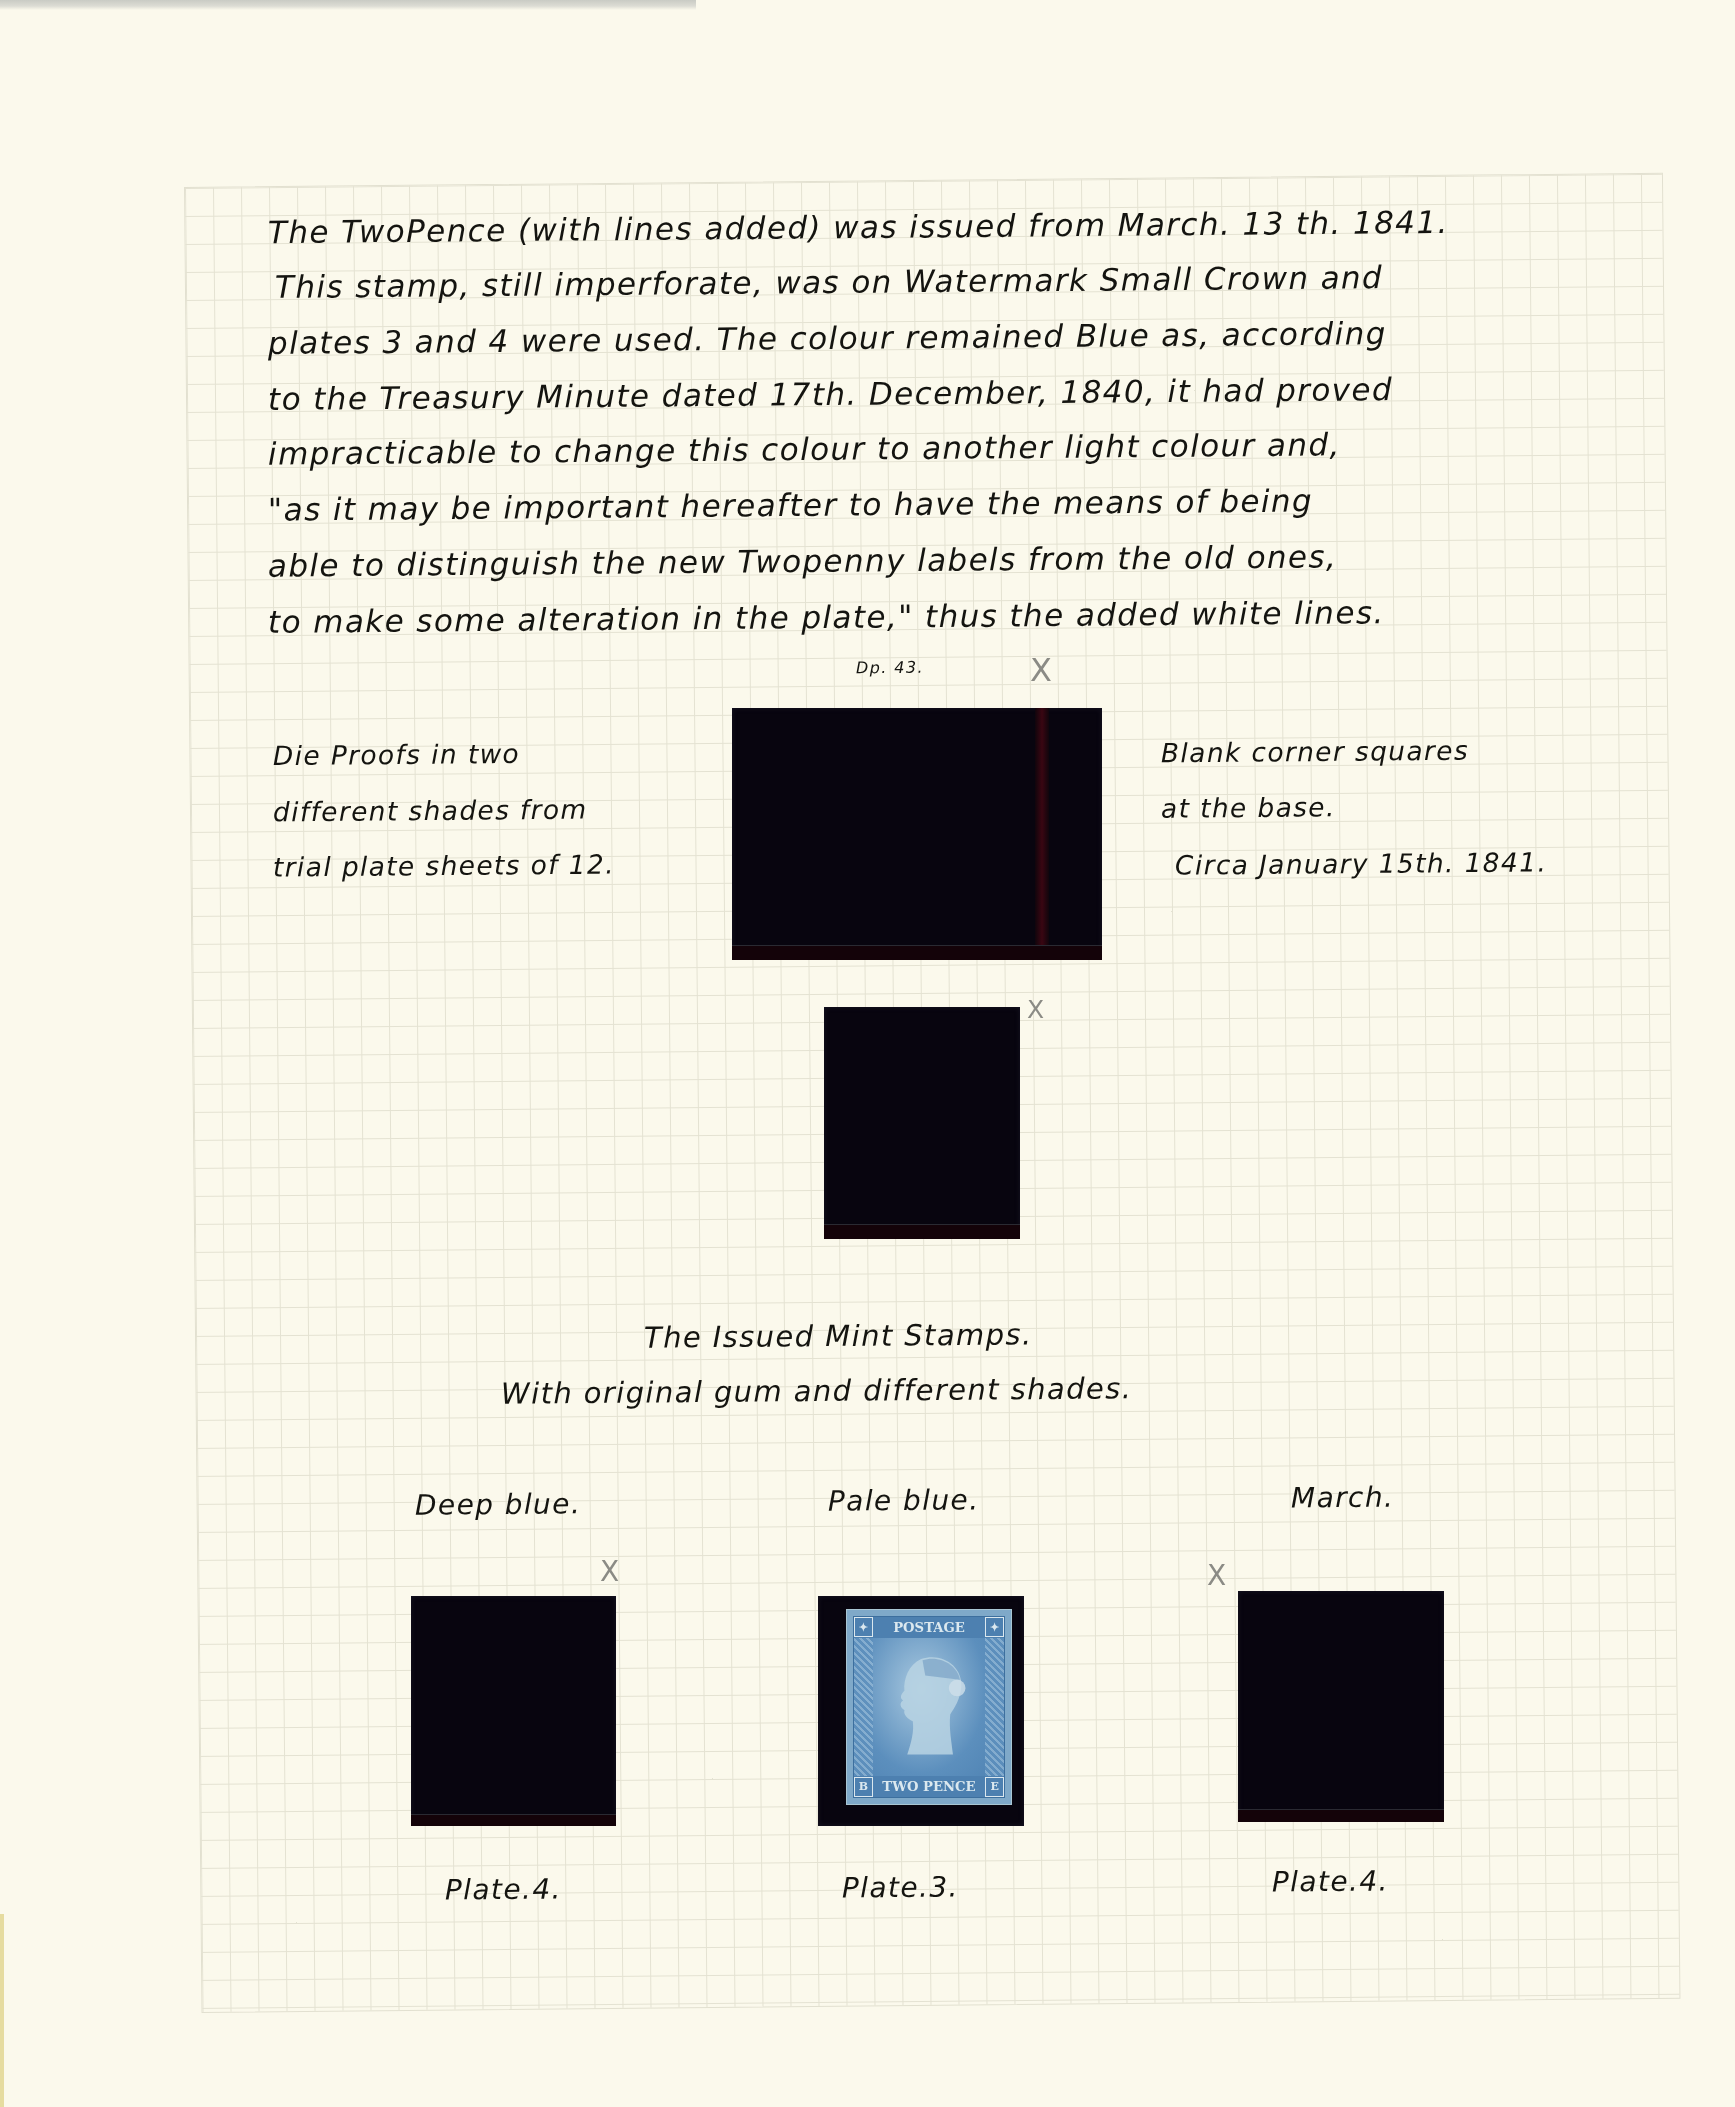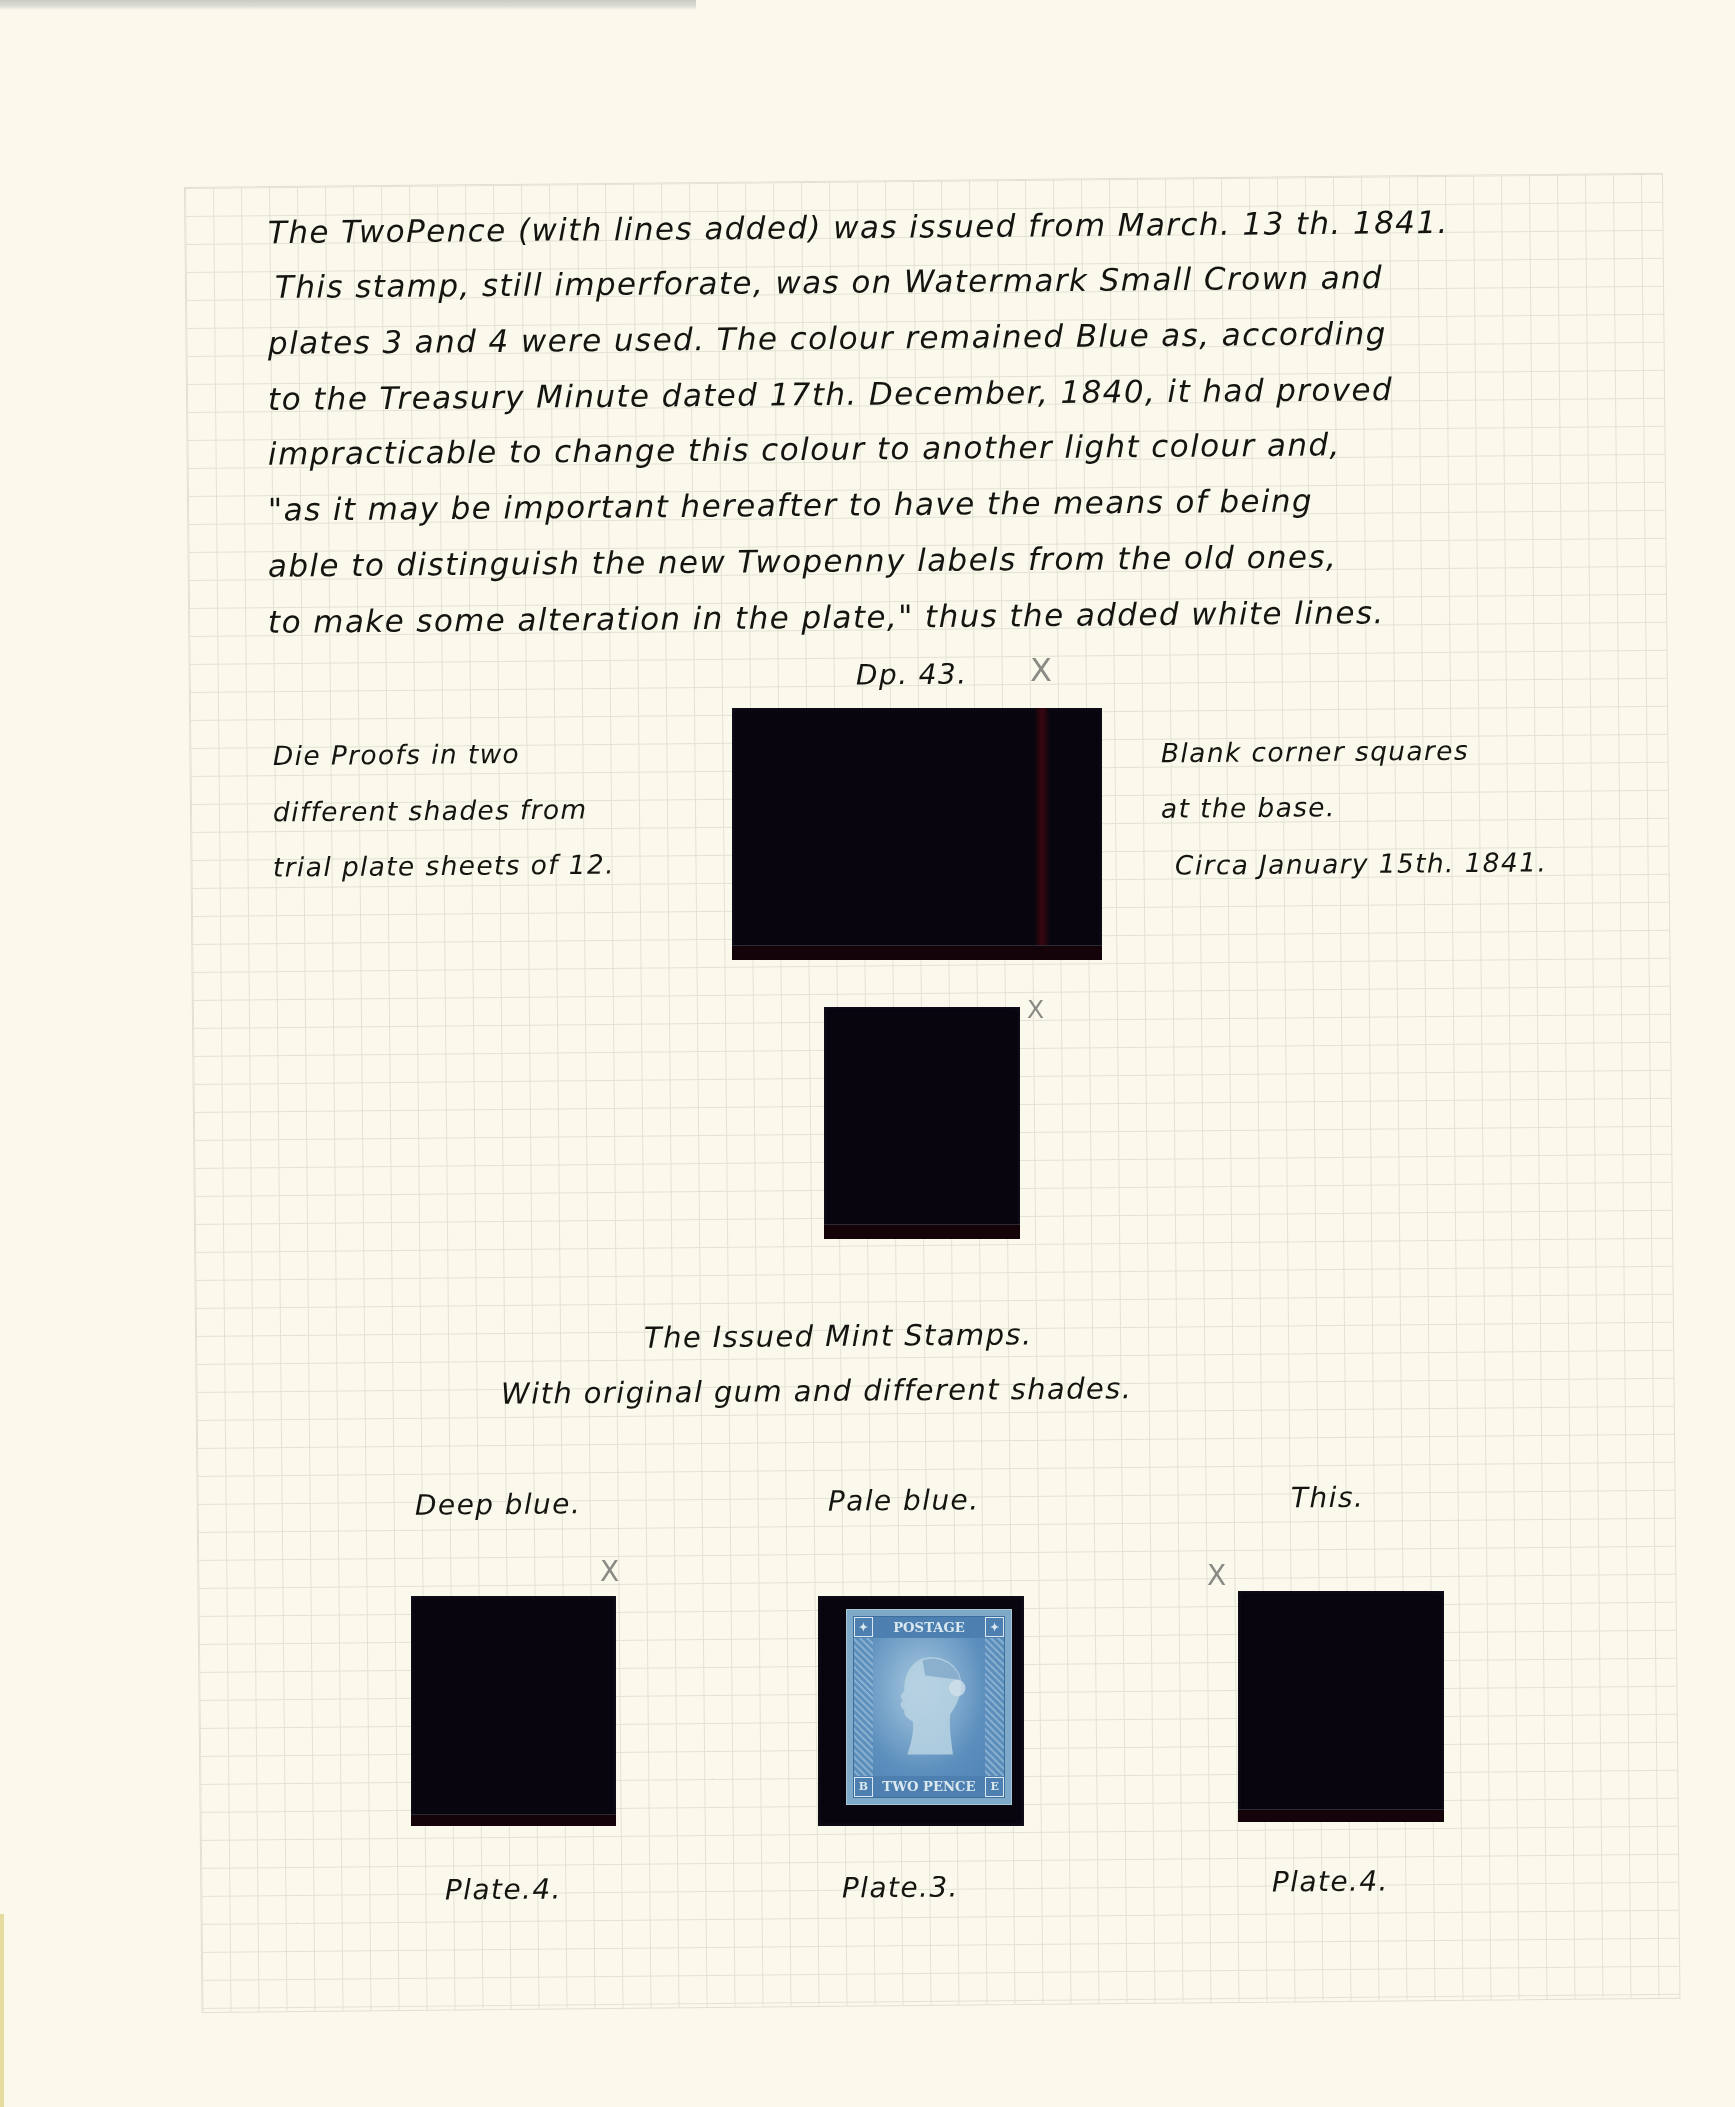--- a/index.html
+++ b/index.html
@@ -104,21 +104,21 @@
   <div class="hand para-line" style="top:209px;">The TwoPence (with lines added) was issued from March. 13 th. 1841.</div>
   <div class="hand para-line" style="top:264px;left:275px;">This stamp, still imperforate, was on Watermark Small Crown and</div>
   <div class="hand para-line" style="top:320px;">plates 3 and 4 were used. The colour remained Blue as, according</div>
   <div class="hand para-line" style="top:376px;">to the Treasury Minute dated 17th. December, 1840, it had proved</div>
   <div class="hand para-line" style="top:431px;">impracticable to change this colour to another light colour and,</div>
   <div class="hand para-line" style="top:487px;">"as it may be important hereafter to have the means of being</div>
   <div class="hand para-line" style="top:543px;">able to distinguish the new Twopenny labels from the old ones,</div>
   <div class="hand para-line" style="top:599px;">to make some alteration in the plate," thus the added white lines.</div>
 </div>
 
-<div class="hand" style="left:856px;top:658px;font-size:28px;">Dp. 43.</div>
+<div class="hand" style="left:856px;top:658px;font-size:16px;">Dp. 43.</div>
 <div class="pencil-x" style="left:1030px;top:651px;">X</div>
 
 <div>
   <div class="hand" style="left:273px;top:739px;font-size:26.4px;">Die Proofs in two</div>
   <div class="hand" style="left:273px;top:795px;font-size:26.4px;">different shades from</div>
   <div class="hand" style="left:273px;top:850px;font-size:26.4px;">trial plate sheets of 12.</div>
 </div>
 
 <div class="mount" style="left:732px;top:708px;width:370px;height:252px;">
   <div class="red-line" style="left:303px;"></div>
@@ -134,21 +134,21 @@
 <div class="mount" style="left:824px;top:1007px;width:196px;height:232px;">
   <div class="strip"></div>
 </div>
 <div class="pencil-x" style="left:1027px;top:995px;font-size:25px;">X</div>
 
 <div class="hand" style="left:644px;top:1319px;font-size:29px;">The Issued Mint Stamps.</div>
 <div class="hand" style="left:501px;top:1374px;font-size:29px;">With original gum and different shades.</div>
 
 <div class="hand" style="left:415px;top:1488px;font-size:28px;">Deep blue.</div>
 <div class="hand" style="left:828px;top:1484px;font-size:28px;">Pale blue.</div>
-<div class="hand" style="left:1291px;top:1481px;font-size:28px;">This.</div>
+<div class="hand" style="left:1291px;top:1481px;font-size:28px;">March.</div>
 
 <div class="pencil-x" style="left:600px;top:1555px;font-size:28px;">X</div>
 <div class="mount" style="left:411px;top:1596px;width:205px;height:230px;">
   <div class="strip" style="height:11px;"></div>
 </div>
 
 <div class="mount" style="left:818px;top:1596px;width:206px;height:230px;"></div>
 <div class="stamp">
   <div class="stamp-inner">
     <div class="stamp-top">

